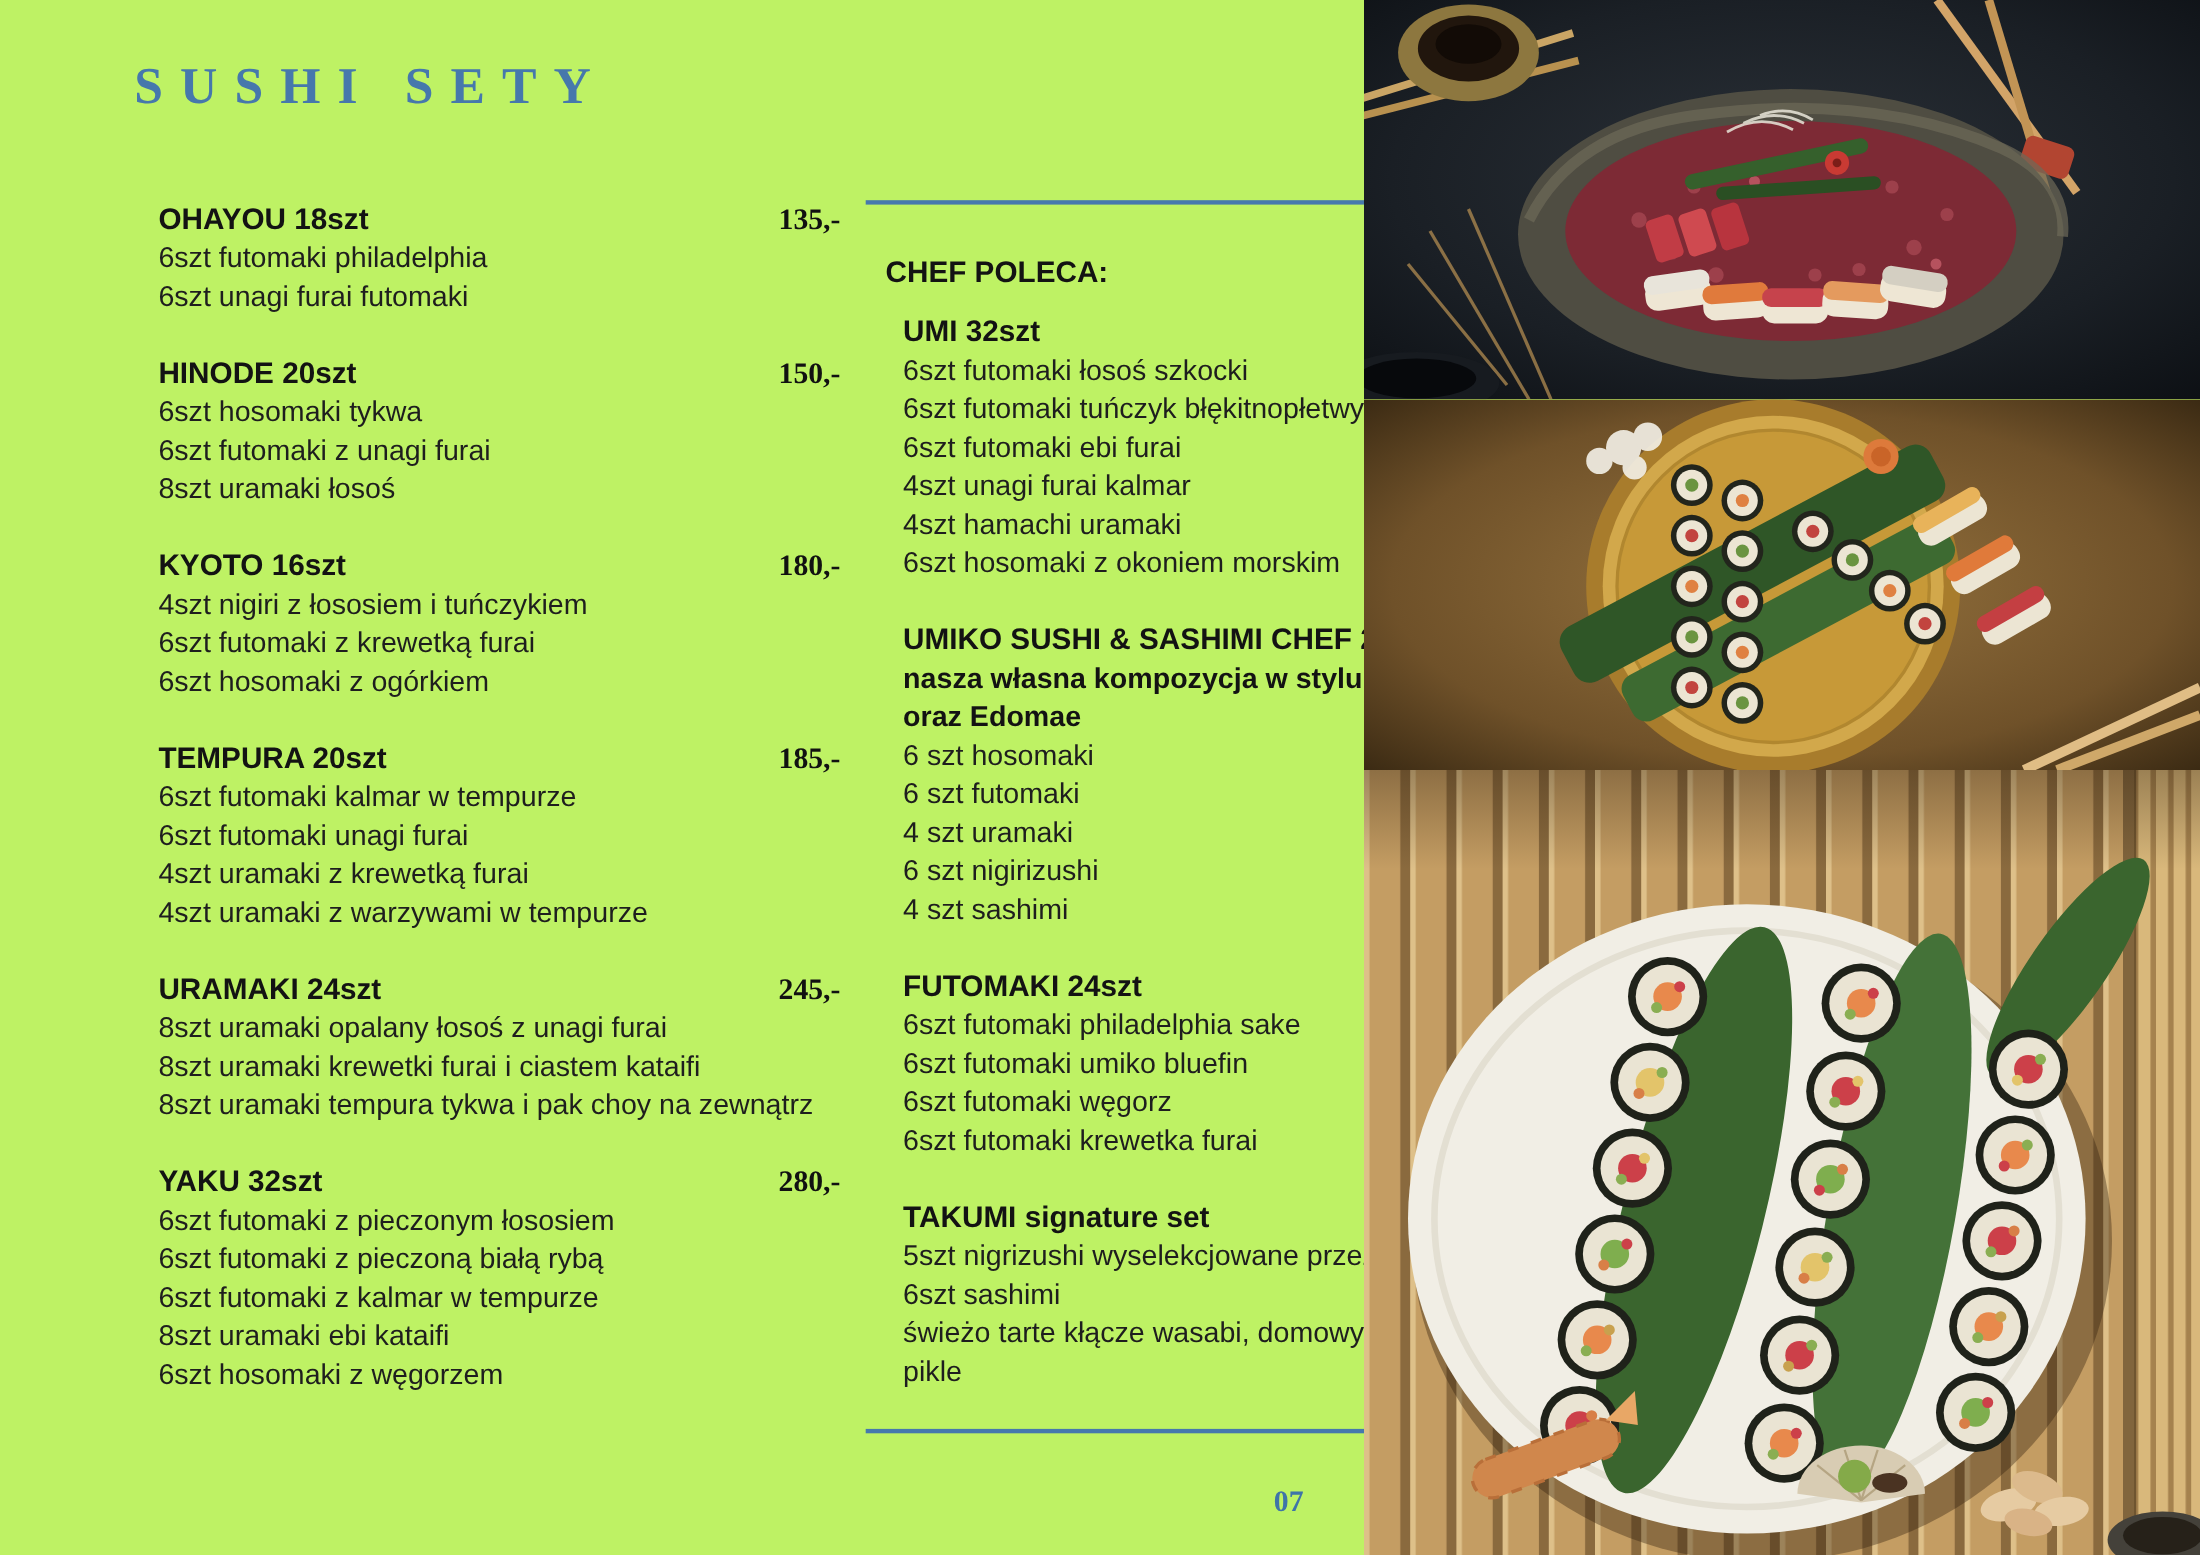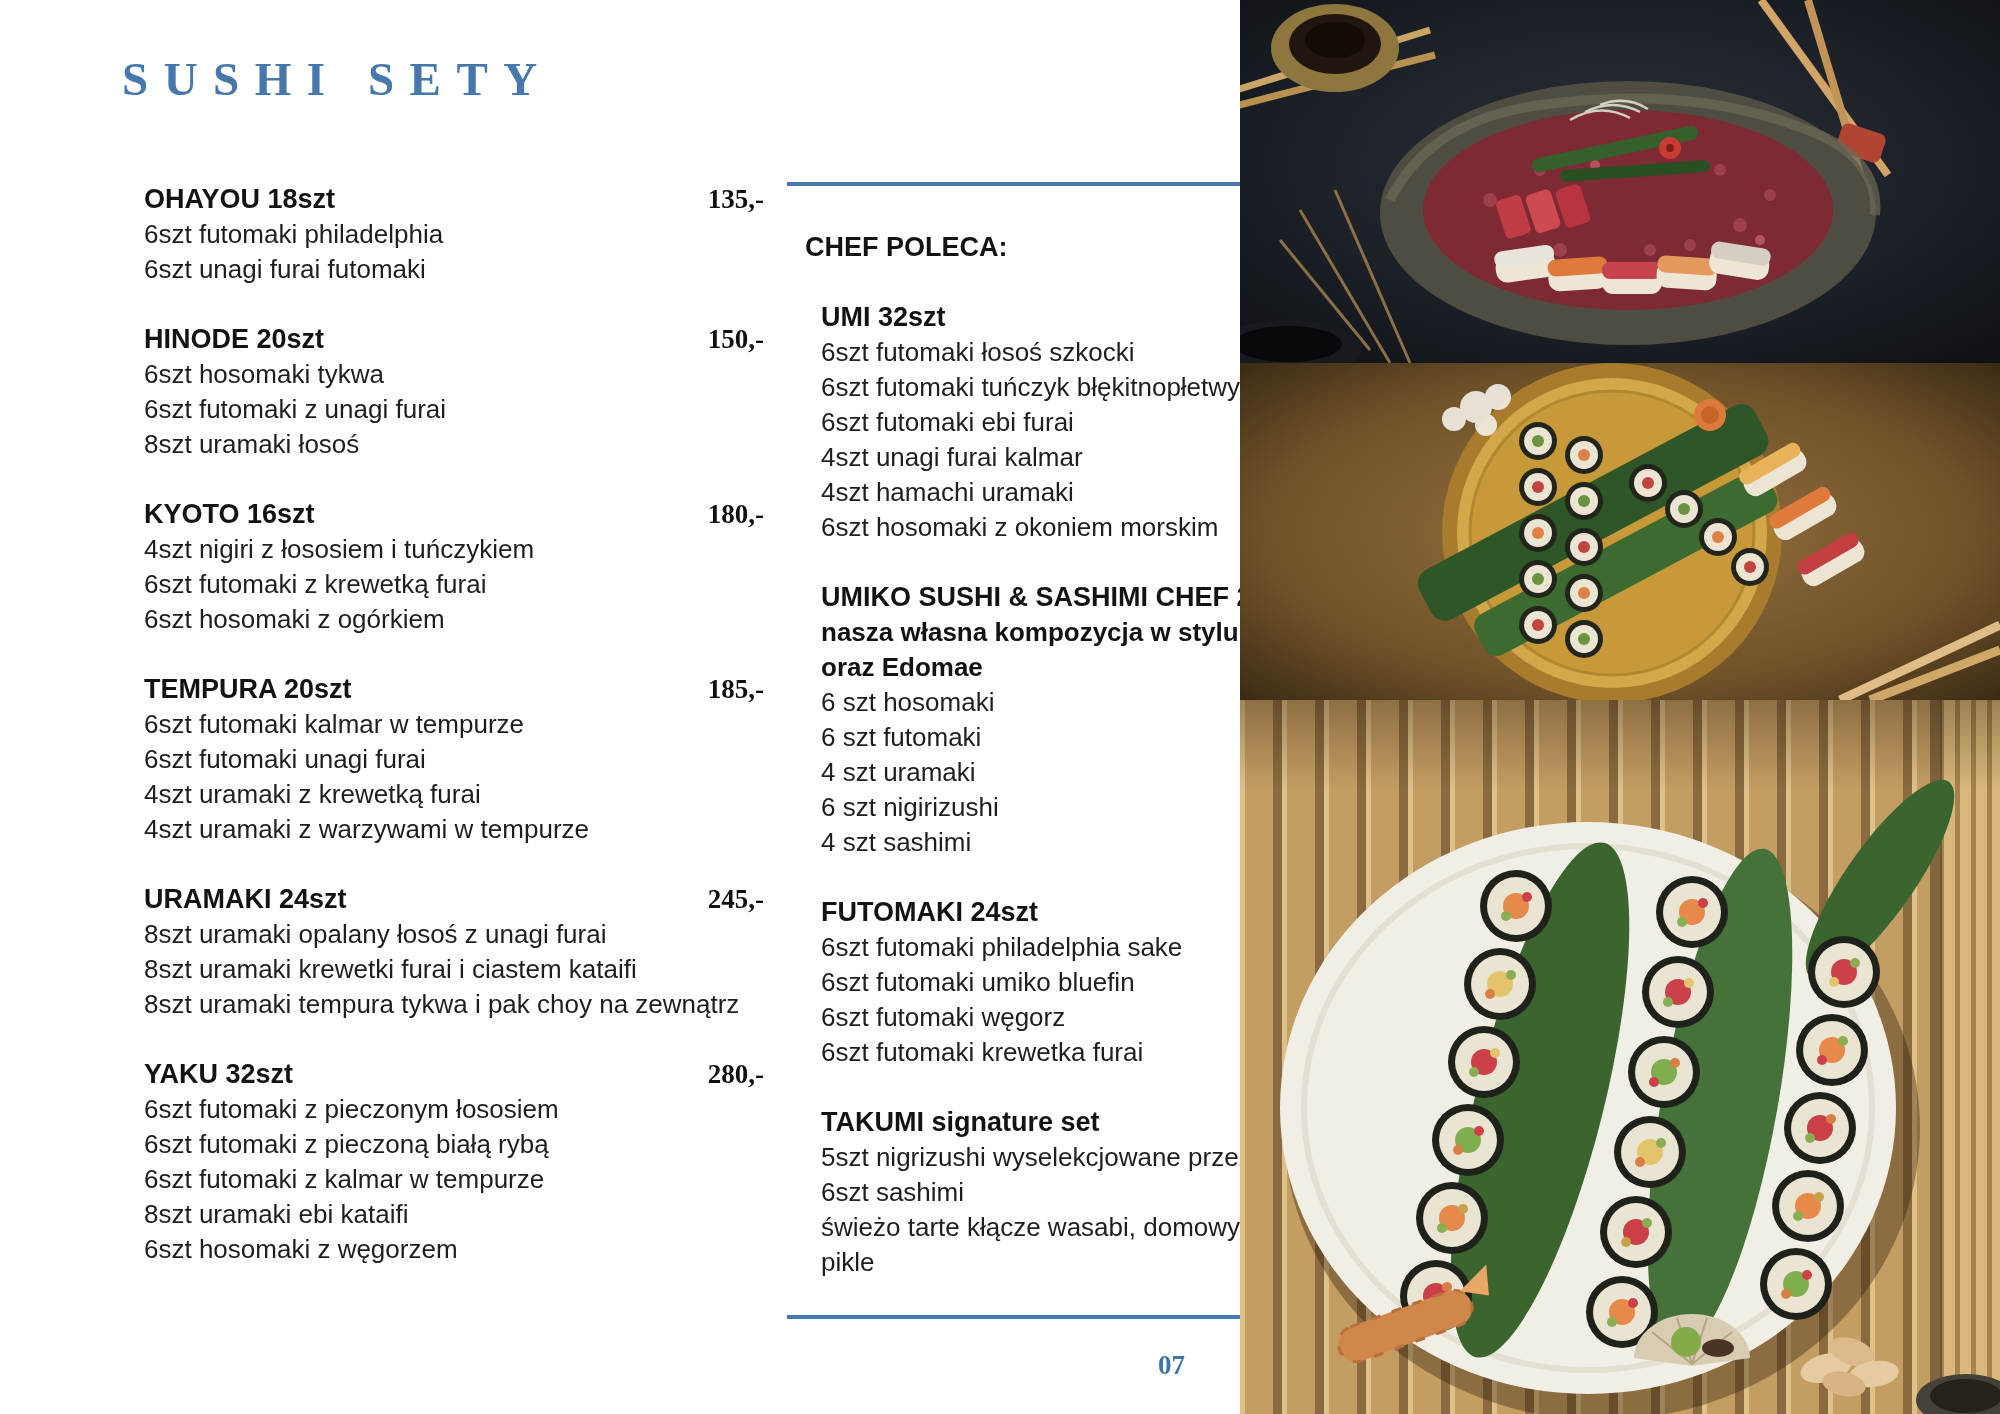--- a/index.html
+++ b/index.html
@@ -1,31 +1,31 @@
 <!DOCTYPE html>
 <html><head>
 <meta charset="utf-8">
 <style>
   html,body{margin:0;padding:0;background:#e8e8e8;}
   .page{
-    position:relative;width:2000px;height:1414px;background:#ffffff;overflow:hidden;
+    position:relative;width:2000px;height:1414px;background:#bef264;overflow:hidden;
     font-family:"Liberation Sans","DejaVu Sans",sans-serif;color:#1e1e1e;
   }
   .title{
     position:absolute;left:122px;top:52px;
     font-family:"Liberation Serif","DejaVu Serif",serif;font-weight:700;
     font-size:47px;letter-spacing:0.33em;color:#4678ac;white-space:nowrap;
   }
   .col-left{position:absolute;left:128px;top:182px;width:636px;}
   .col-right{position:absolute;left:787px;top:182px;width:705px;}
   .right-inner{padding-left:18px;}
   .rule{height:4px;background:#4679ad;}
   .rule.top{margin-bottom:44px;}
   .rule.bottom{margin-top:33px;}
-  .chef-header{font-weight:700;font-size:27px;line-height:35px;color:#131313;margin-bottom:35px;white-space:nowrap;}
+  .chef-header{font-weight:700;font-size:27px;line-height:35px;color:#131313;margin-bottom:19px;white-space:nowrap;}
   .menu-item{position:relative;margin-bottom:35px;margin-left:16px;}
   .item-name{font-weight:700;font-size:27px;line-height:35px;color:#131313;white-space:nowrap;}
   .item-price{
     position:absolute;right:0;top:0;
     font-family:"Liberation Serif","DejaVu Serif",serif;font-weight:700;
     font-size:27px;line-height:35px;color:#111;white-space:nowrap;
   }
   .item-line{font-size:26px;line-height:35px;color:#1e1e1e;white-space:nowrap;}
   .item-line.bold{font-weight:700;color:#131313;}
   .page-num{

